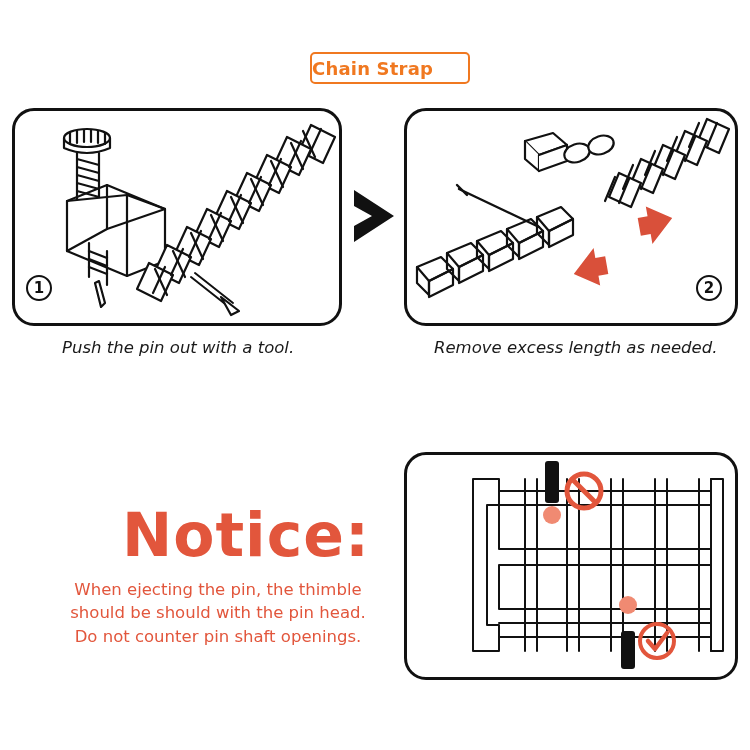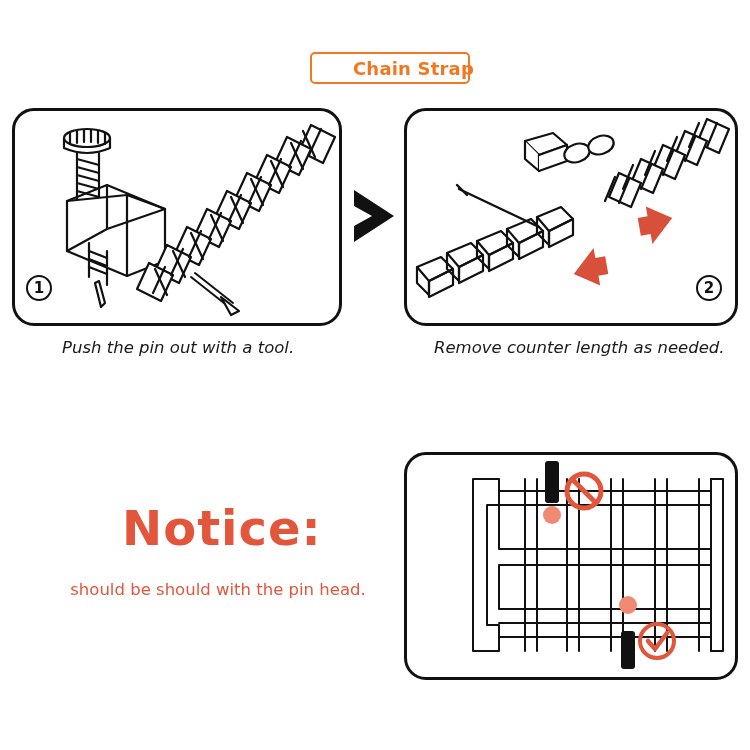--- a/index.html
+++ b/index.html
@@ -20,23 +20,22 @@
     position: absolute;
     left: 310px;
     top: 52px;
     width: 160px;
     height: 32px;
     border: 2px solid #f07820;
     border-radius: 5px;
     background: #ffffff;
     display: flex;
     align-items: center;
-    justify-content: center;
+    justify-content: flex-start;
     box-sizing: border-box;
-    padding-left: 47px;
   }
   .title-badge .label {
     color: #f07820;
     font-size: 18px;
     font-weight: bold;
     letter-spacing: 0.2px;
     white-space: nowrap;
   }
 
   
@@ -87,21 +86,21 @@
     top: 186px;
     width: 46px;
     height: 60px;
   }
 
   
   .notice-title {
     position: absolute;
     left: 122px;
     top: 500px;
-    font-size: 48px;
+    font-size: 60px;
     font-weight: bold;
     color: #e2563c;
     letter-spacing: 1px;
   }
   .notice-body {
     position: absolute;
     left: 48px;
     top: 578px;
     width: 340px;
     text-align: center;
@@ -219,25 +218,27 @@
 
     <g fill="#d9503a">
       <path d="M166 160 L190 138 L190 148 L200 148 L200 166 L190 166 L190 176 Z" transform="rotate(-10 183 157)"></path>
       <path d="M232 116 L256 94 L256 104 L266 104 L266 122 L256 122 L256 132 Z" transform="rotate(170 249 113)"></path>
     </g>
   </svg>
 </div>
 <div class="step-badge" id="badge-2">
   <span>2</span>
 </div>
-<div class="caption" id="caption-2">Remove counter length as needed.</div>
+<div class="caption" id="caption-2">Remove excess length as needed.</div>
 
 <div class="notice-title">Notice:</div>
 <div class="notice-body">
+  <div>When ejecting the pin, the thimble</div>
   <div>should be should with the pin head.</div>
+  <div>Do not counter pin shaft openings.</div>
 </div>
 
 <div class="panel" id="panel-3">
   <svg width="328" height="222" viewBox="0 0 328 222">
     <g fill="none" stroke="#111" stroke-width="2" stroke-linejoin="round" stroke-linecap="round">
 
       <path d="M66 24 L66 196 L92 196 L92 170 L80 170 L80 50 L92 50 L92 24 Z" fill="#fff"></path>
 
       <rect x="92" y="50" width="212" height="44" fill="#fff"></rect>
       <rect x="92" y="110" width="212" height="44" fill="#fff"></rect>

